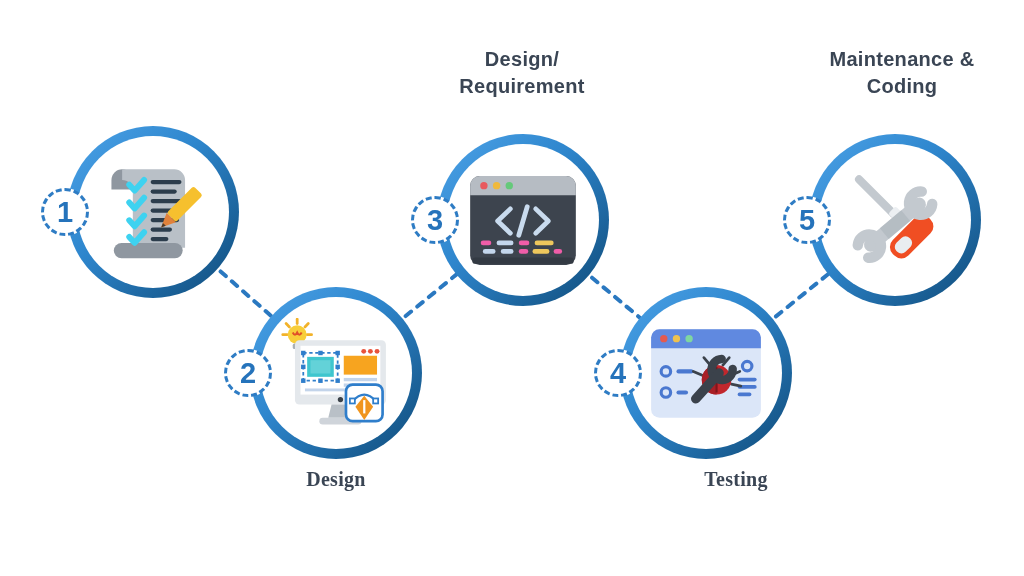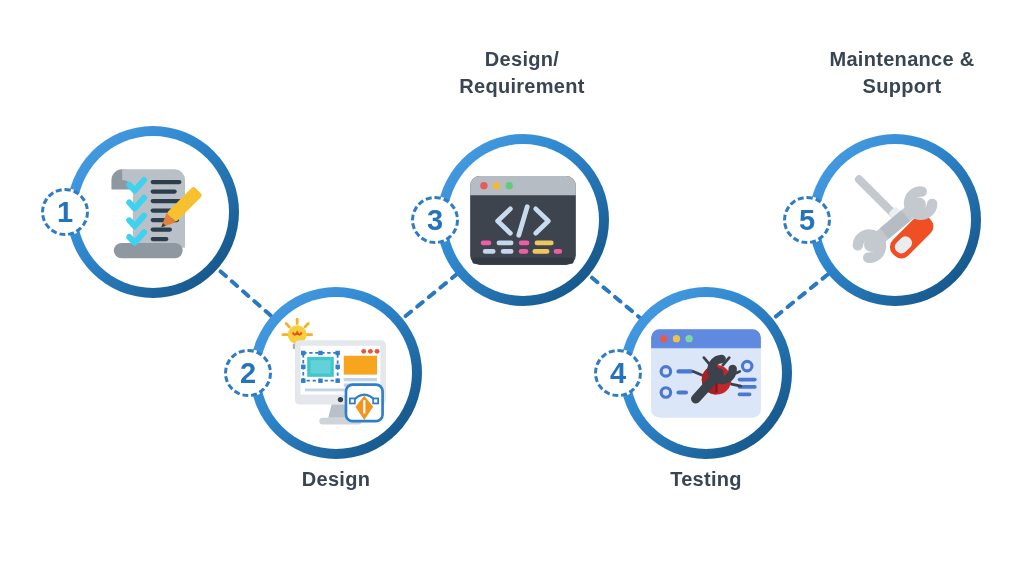--- a/index.html
+++ b/index.html
@@ -6,41 +6,41 @@
   #stage{
     position:relative;width:1024px;height:576px;background:#ffffff;overflow:hidden;
     font-family:"Liberation Sans","DejaVu Sans",sans-serif;
   }
   #connector-layer{position:absolute;left:0;top:0;z-index:0;}
   .step-label{
     position:absolute;z-index:3;text-align:center;
     color:#3a4554;font-size:20px;font-weight:700;line-height:27px;letter-spacing:.3px;
   }
   .lbl-top{width:260px;top:46px;}
-  .lbl-bottom{width:200px;top:466px;}
+  .lbl-bottom{width:200px;top:466px;font-family:Liberation Serif, serif;}
   .circle{
     position:absolute;z-index:1;width:172px;height:172px;border-radius:50%;
     background:linear-gradient(135deg,#4da3e8 0%,#2e86cd 42%,#0f4a77 100%);
     display:flex;align-items:center;justify-content:center;
   }
   .circle .inner{
     width:152px;height:152px;border-radius:50%;background:#ffffff;
     display:flex;align-items:center;justify-content:center;
   }
   .badge{
     position:absolute;z-index:2;width:48px;height:48px;border-radius:50%;
     background:#ffffff;border:3px dashed #2e7cc4;box-sizing:border-box;
     display:flex;align-items:center;justify-content:center;
     color:#2573bb;font-size:29px;font-weight:700;
   }
   
   .c1{left:67px;top:126px;}   .b1{left:41px;top:188px;}  .l1{left:25px;}
   .c2{left:250px;top:287px;}  .b2{left:224px;top:349px;} .l2{left:236px;}
   .c3{left:437px;top:134px;}  .b3{left:411px;top:196px;} .l3{left:392px;}
-  .c4{left:620px;top:287px;}  .b4{left:594px;top:349px;} .l4{left:606px;}
+  .c4{left:620px;top:287px;}  .b4{left:594px;top:349px;} .l4{left:636px;}
   .c5{left:809px;top:134px;}  .b5{left:783px;top:196px;} .l5{left:772px;}
 </style>
 </head>
 <body>
 
 <div id="stage">
 
   <svg id="connector-layer" width="1024" height="576">
     <g stroke="#2a78c0" stroke-width="4" stroke-dasharray="7 8" stroke-linecap="round">
       <line x1="153" y1="212" x2="336" y2="373"></line>
@@ -225,21 +225,21 @@
   </div>
   <div class="badge b4">
     <span>4</span>
   </div>
   <div class="step-label lbl-bottom l4">
     <span>Testing</span>
   </div>
 
   <div class="step-label lbl-top l5">
     <span>Maintenance &amp;</span><br>
-    <span>Support</span>
+    <span>Coding</span>
   </div>
   <div class="circle c5">
     <div class="inner">
       <svg width="116" height="116" viewBox="0 0 100 100">
 
         <line x1="19" y1="15" x2="49" y2="45" stroke="#c3c9cf" stroke-width="7" stroke-linecap="round"></line>
         <rect x="45.5" y="41" width="12" height="9" rx="2" fill="#eceff2" transform="rotate(45 51.5 45.5)"></rect>
         <rect x="55" y="42" width="19" height="44" rx="8.5" fill="#f04e23" transform="rotate(-45 64.5 64)" transform-origin="64.5 64"></rect>
         <g transform="rotate(45 64 64)">
           <rect x="55" y="42" width="19" height="44" rx="8.5" fill="#f04e23"></rect>

